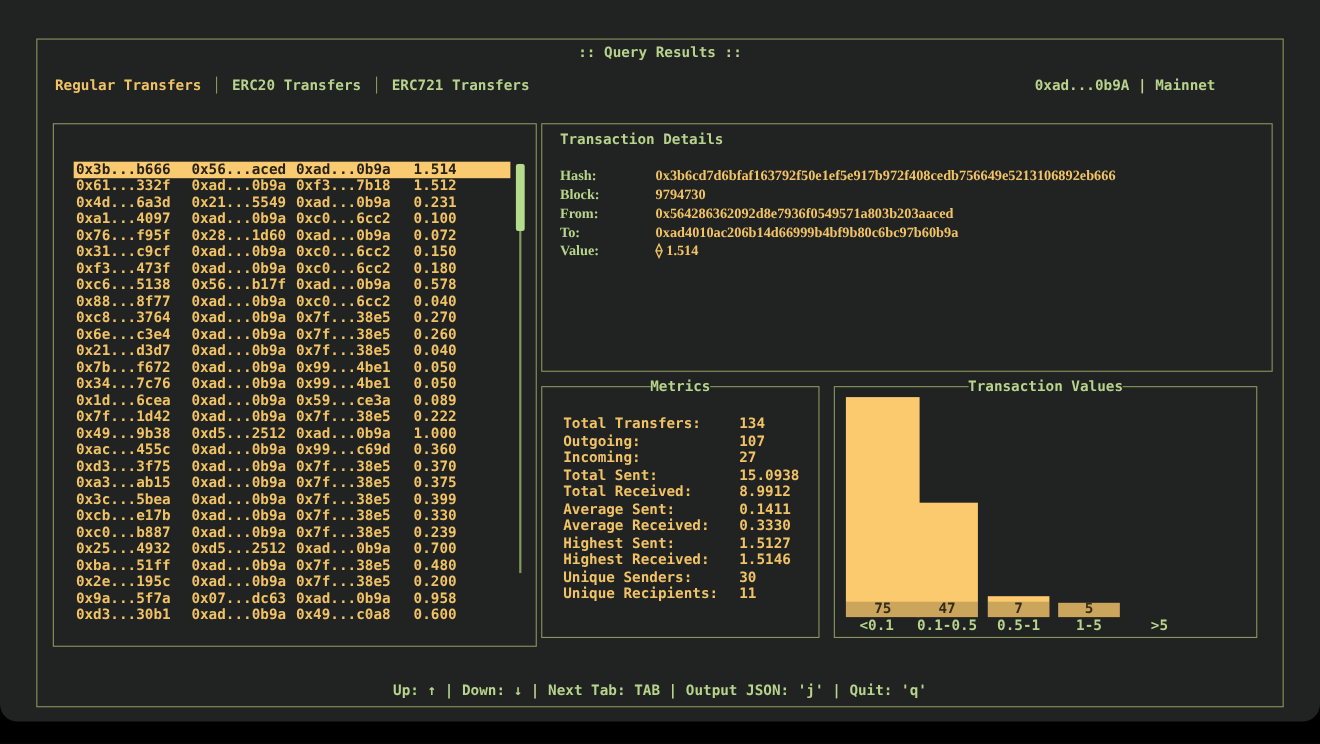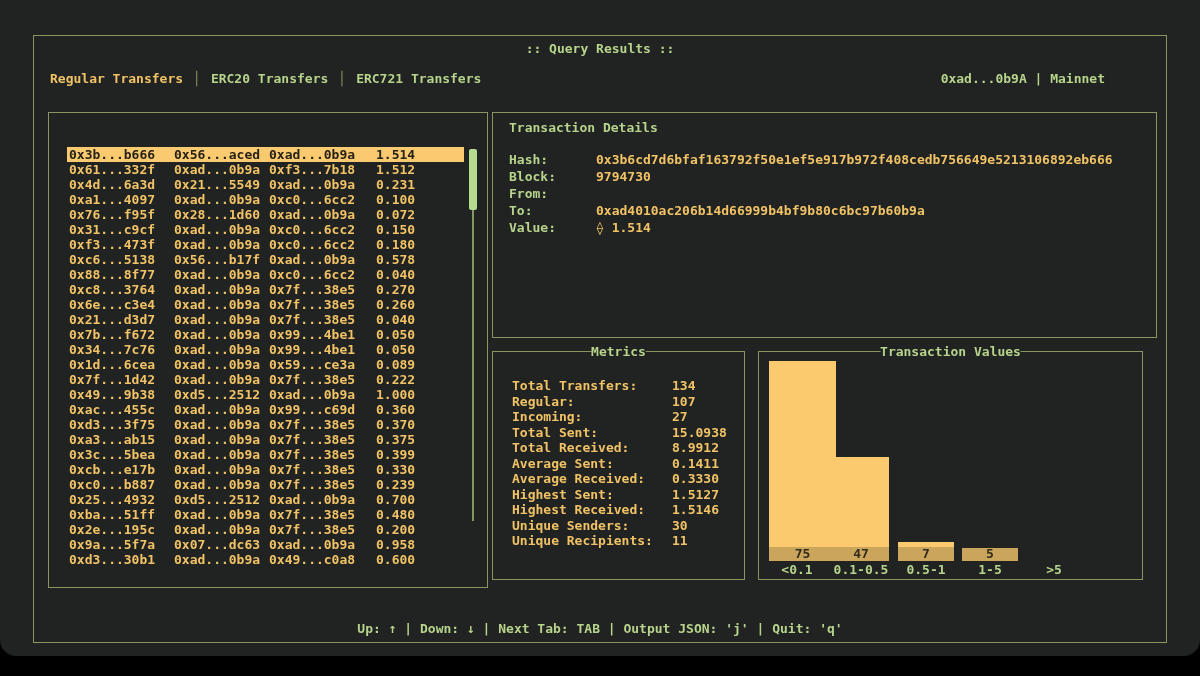--- a/index.html
+++ b/index.html
@@ -38,21 +38,21 @@
   .thead span:nth-child(3){text-indent:6px;}
   .tbody{position:absolute;top:34px;left:18px;width:397px;}
   .trow{display:grid;grid-template-columns:105px 95px 107px 1fr;height:15px;line-height:15px;
     padding-left:2px;color:var(--amber);white-space:pre;cursor:default;}
   .trow.selected{background:var(--sel-bg);color:var(--sel-fg);}
   .scrollbar{position:absolute;top:36px;right:10px;width:8px;height:372px;}
   .sb-track{position:absolute;left:3px;top:0;width:2px;height:100%;background:var(--green-dim);}
   .sb-thumb{position:absolute;left:0;top:0;width:8px;height:61px;background:#b5dc8c;border-radius:2px;}
 
   .details-title{position:absolute;top:7px;left:16px;color:var(--green);}
-  .detail-fields{position:absolute;top:38px;left:0;width:100%;}
+  .detail-fields{position:absolute;top:38px;left:0;width:100%;font-family:Liberation Serif, serif;}
   .field{height:17px;line-height:17px;white-space:pre;}
   .flabel{position:absolute;left:16px;color:var(--green);}
   .field{position:relative;}
   .fvalue{position:absolute;left:103px;color:var(--amber);}
 
   .embedded-title{position:absolute;top:-8px;left:50%;transform:translateX(-50%);
     background:var(--bg);color:var(--green);line-height:15px;white-space:pre;text-align:right;}
   .metric-items{position:absolute;top:26px;left:0;width:100%;}
   .mrow{position:relative;height:15.5px;line-height:15.5px;white-space:pre;}
   .mlabel{position:absolute;left:19px;color:var(--amber);}
@@ -121,31 +121,31 @@
       <div class="sb-track"></div>
       <div class="sb-thumb"></div>
     </div>
   </div>
 
   <div class="panel details-panel">
     <div class="details-title">Transaction Details</div>
     <div class="detail-fields" id="detail-fields">
         <div class="field"><span class="flabel">Hash:</span><span class="fvalue">0x3b6cd7d6bfaf163792f50e1ef5e917b972f408cedb756649e5213106892eb666</span></div>
         <div class="field"><span class="flabel">Block:</span><span class="fvalue">9794730</span></div>
-        <div class="field"><span class="flabel">From:</span></div>
+        <div class="field"><span class="flabel">From:</span><span class="fvalue">0x564286362092d8e7936f0549571a803b203aaced</span></div>
         <div class="field"><span class="flabel">To:</span><span class="fvalue">0xad4010ac206b14d66999b4bf9b80c6bc97b60b9a</span></div>
         <div class="field"><span class="flabel">Value:</span><span class="fvalue">⟠ 1.514</span></div>
       </div>
   </div>
 
   <div class="panel metrics-panel">
     <div class="embedded-title">Metrics</div>
     <div class="metric-items" id="metric-items">
         <div class="mrow"><span class="mlabel">Total Transfers:</span><span class="mvalue">134</span></div>
-        <div class="mrow"><span class="mlabel">Regular:</span><span class="mvalue">107</span></div>
+        <div class="mrow"><span class="mlabel">Outgoing:</span><span class="mvalue">107</span></div>
         <div class="mrow"><span class="mlabel">Incoming:</span><span class="mvalue">27</span></div>
         <div class="mrow"><span class="mlabel">Total Sent:</span><span class="mvalue">15.0938</span></div>
         <div class="mrow"><span class="mlabel">Total Received:</span><span class="mvalue">8.9912</span></div>
         <div class="mrow"><span class="mlabel">Average Sent:</span><span class="mvalue">0.1411</span></div>
         <div class="mrow"><span class="mlabel">Average Received:</span><span class="mvalue">0.3330</span></div>
         <div class="mrow"><span class="mlabel">Highest Sent:</span><span class="mvalue">1.5127</span></div>
         <div class="mrow"><span class="mlabel">Highest Received:</span><span class="mvalue">1.5146</span></div>
         <div class="mrow"><span class="mlabel">Unique Senders:</span><span class="mvalue">30</span></div>
         <div class="mrow"><span class="mlabel">Unique Recipients:</span><span class="mvalue">11</span></div>
       </div>

